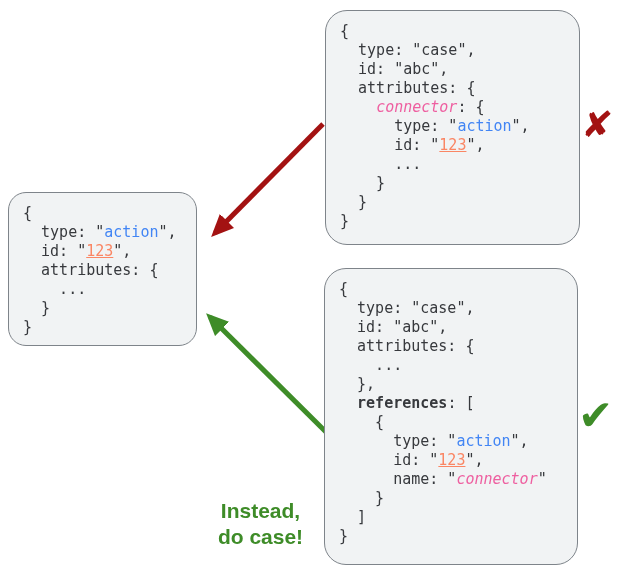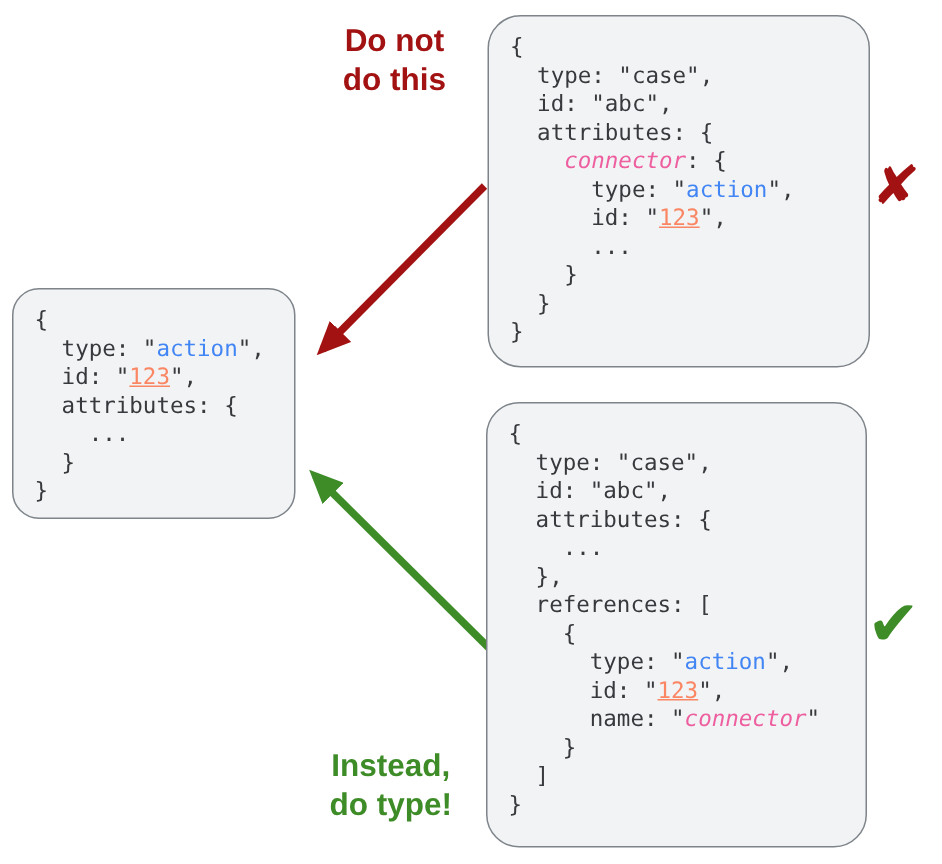--- a/index.html
+++ b/index.html
@@ -32,21 +32,21 @@
     padding:11px 14px;
     font-family:"DejaVu Sans Mono","Liberation Mono",monospace;
     font-size:15px;
     line-height:19px;
     color:var(--code-default);
   }
   .code-line{white-space:pre;}
   .tok-b{color:var(--code-blue);text-align:center;}
   .tok-o{color:var(--code-orange);text-decoration:underline;}
   .tok-p{color:var(--code-pink);font-style:italic;}
-  .tok-bold{font-weight:normal;}
+  .tok-bold{font-weight:bold;}
   .label{
     position:absolute;
     font-weight:bold;
     font-size:21px;
     line-height:26px;
     text-align:center;
     white-space:pre-line;
   }
   .label-red{color:var(--red);}
   .label-green{color:var(--green);}
@@ -81,25 +81,23 @@
         <path class="head-red" d="M0,0 L4.5,2 L0,4 Z"></path>
       </marker>
       <marker id="ah-green" markerWidth="4.5" markerHeight="4" refX="3.4" refY="2" orient="auto">
         <path class="head-green" d="M0,0 L4.5,2 L0,4 Z"></path>
       </marker>
     </defs>
     <line class="arrow-red" x1="323" y1="124" x2="215" y2="233" stroke-width="5" marker-end="url(#ah-red)"></line>
     <line class="arrow-green" x1="328" y1="434" x2="210" y2="317" stroke-width="5" marker-end="url(#ah-green)"></line>
   </svg>
 
-  <div class="label label-red" style="left:208px;top:15px;width:110px;">Do not
-do this</div>
 
   <div class="label label-green" style="left:203px;top:498px;width:115px;">Instead,
-do type!</div>
+do case!</div>
 
   <div class="codebox" style="left:8px;top:192px;width:189px;height:154px;border-radius:18px;">
       <div class="code-line"><span>{</span></div>
       <div class="code-line"><span>  type: "</span><span class="tok-b">action</span><span>",</span></div>
       <div class="code-line"><span>  id: "</span><span class="tok-o">123</span><span>",</span></div>
       <div class="code-line"><span>  attributes: {</span></div>
       <div class="code-line"><span>    ...</span></div>
       <div class="code-line"><span>  }</span></div>
       <div class="code-line"><span>}</span></div>
     </div>

